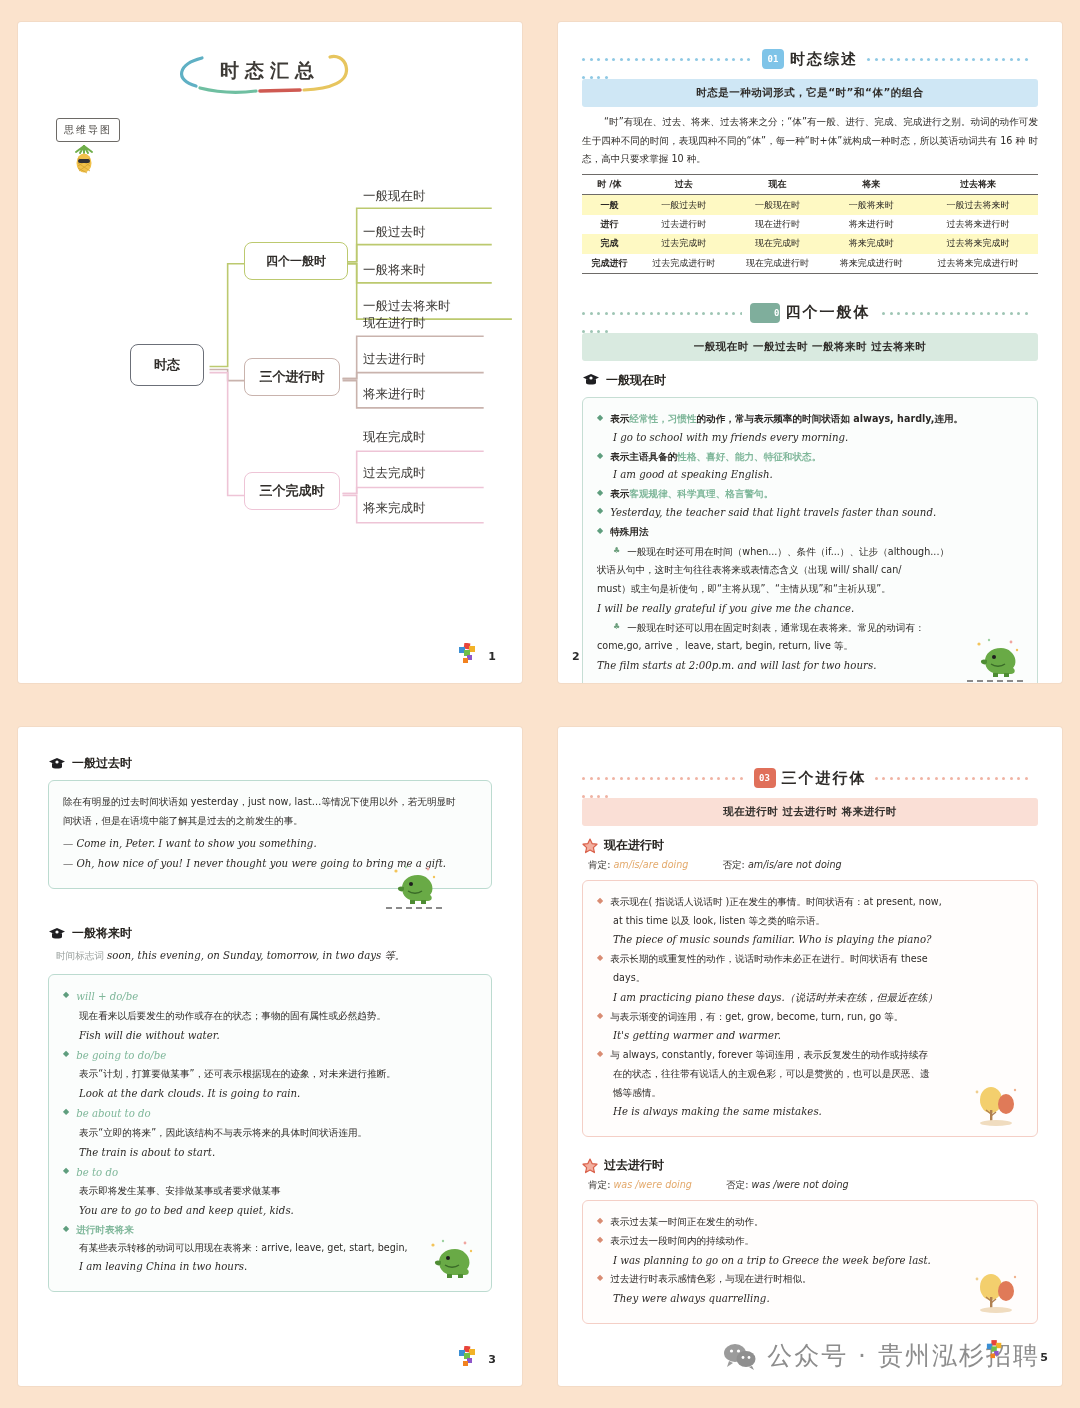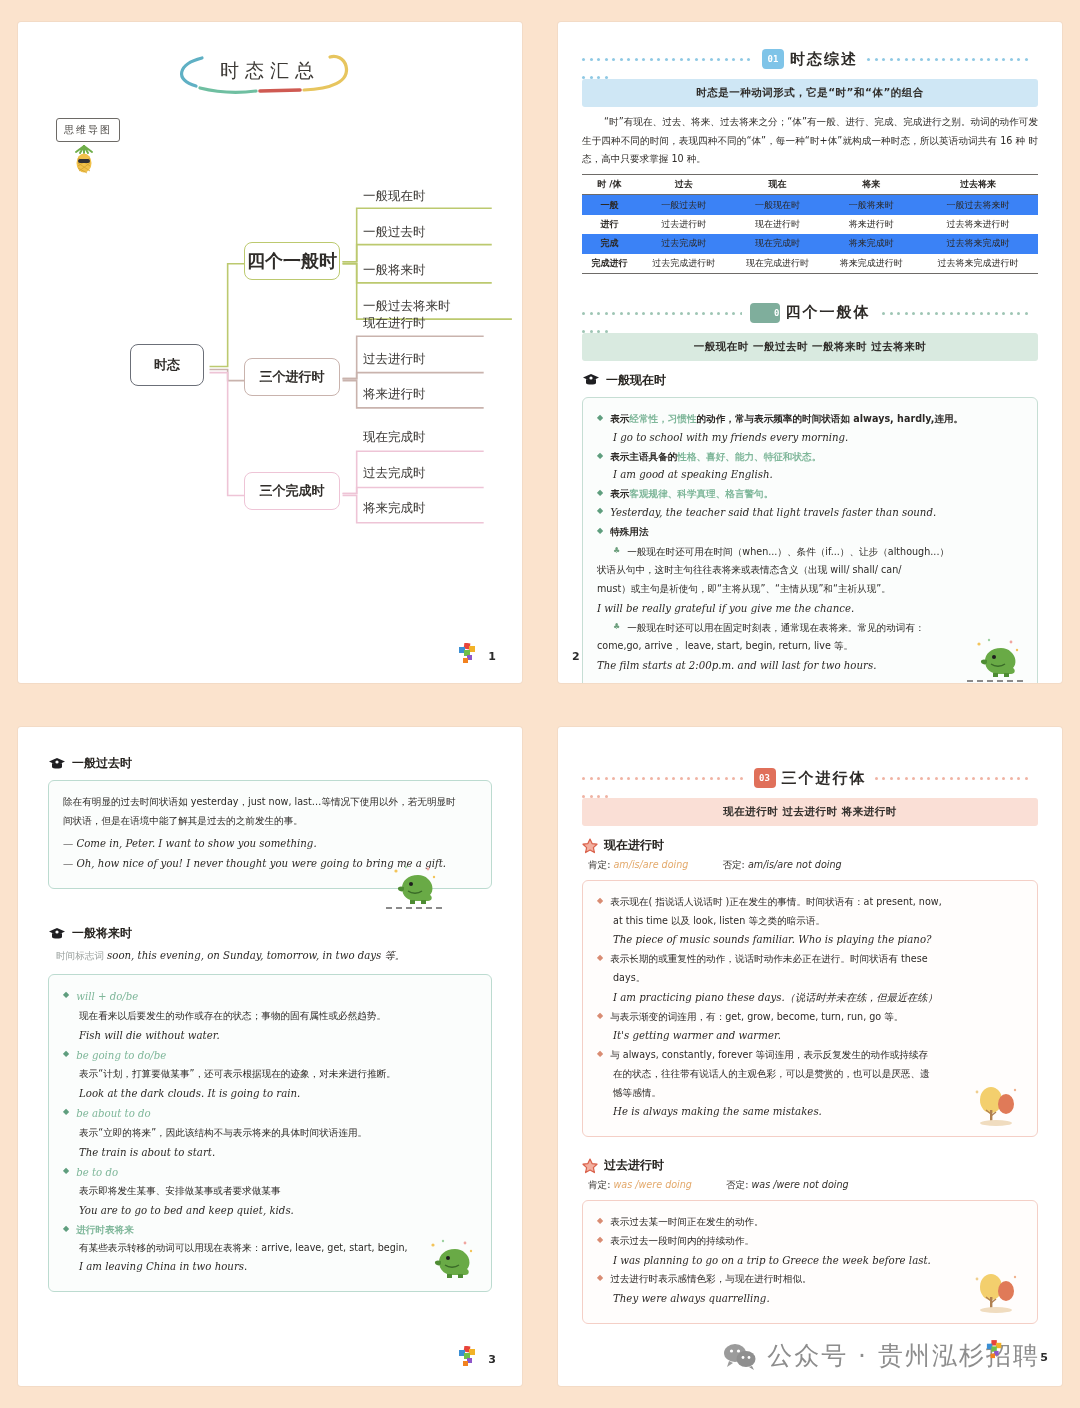--- a/index.html
+++ b/index.html
@@ -21,21 +21,21 @@
     background:#ffffff; border-radius:3px;
     box-shadow:0 0 0 1px rgba(0,0,0,.03);
     overflow:hidden;
   }
   .sheet-inner{ position:absolute; inset:0; padding:18px 22px; }
 
   
   .mm-title{
     position:absolute; left:0; right:0; top:36px; text-align:center;
     font-family:"DejaVu Sans",sans-serif; font-size:19px; letter-spacing:6px;
-    color:#3d3a36; font-weight:400;
+    color:#3d3a36; font-weight:700;
   }
   .mm-swoosh{ position:absolute; top:24px; left:50%; transform:translateX(-50%); }
   .mm-tag{
     position:absolute; left:38px; top:96px;
     display:flex; align-items:center; gap:2px;flex-direction:column;
   }
   .mm-tag-box{
     border:1.4px solid #6d6a66; border-radius:3px;
     padding:4px 7px; font-size:10px; letter-spacing:2px; color:#4a4743;
     font-family:"DejaVu Sans",sans-serif;
@@ -47,21 +47,21 @@
 
   .node{
     position:absolute; display:flex; align-items:center; justify-content:center;
     font-family:"DejaVu Sans",sans-serif; font-weight:bold; color:#2f2c29;
     border-radius:8px; background:#fff;
   }
   .node-root{
     left:112px; top:172px; width:74px; height:42px;
     border:1.6px solid #6b6f78; font-size:13px;
   }
-  .node-b1{ left:226px; top:70px; width:96px; height:38px; border:1.6px solid #bcc96f; font-size:18px;}
+  .node-b1{ left:226px; top:70px; width:104px; height:38px; border:1.6px solid #bcc96f; font-size:12px;}
   .node-b2{ left:226px; top:186px; width:96px; height:38px; border:1.6px solid #c9b3ad; font-size:13px;}
   .node-b3{ left:226px; top:300px; width:96px; height:38px; border:1.6px solid #eec4d6; font-size:13px;}
 
   .leaf{
     position:absolute; font-family:"DejaVu Sans",sans-serif; font-size:12.5px;
     color:#3a3734; white-space:nowrap; padding-bottom:3px;
   }
   .mm-svg{ position:absolute; inset:0; }
 
   .corner-logo{
@@ -100,21 +100,21 @@
     line-height:1.95; text-align:justify; margin-top:6px;
   }
   .para .ind{ display:inline-block; width:22px;}
 
   table.tense{
     width:100%; border-collapse:collapse; margin-top:5px;
     font-family:"DejaVu Sans",sans-serif; font-size:9px; color:#2b2825;
   }
   table.tense th, table.tense td{ text-align:center; padding:3.2px 1px; font-weight:normal;}
   table.tense thead th{ font-weight:bold; border-bottom:1px solid #6e6b68; border-top:1px solid #6e6b68;}
-  table.tense tbody tr.alt{ background:#3b82f6;margin-left:24px; }
+  table.tense tbody tr.alt{ background:#fef9c3;margin-left:24px; }
   table.tense tbody td.rowhead{ font-weight:bold; }
   table.tense tbody tr:last-child td{ border-bottom:1px solid #6e6b68; }
 
   
   .sub-head{ display:flex; align-items:center; gap:6px; margin-top:11px; }
   .sub-head .txt{ font-family:"DejaVu Sans",sans-serif; font-weight:bold; font-size:12px; color:#26231f;}
   .formula{
     font-family:"DejaVu Sans",sans-serif; font-size:9.6px; color:#33302c;
     margin:5px 0 0 6px; display:flex; gap:34px;
   }

